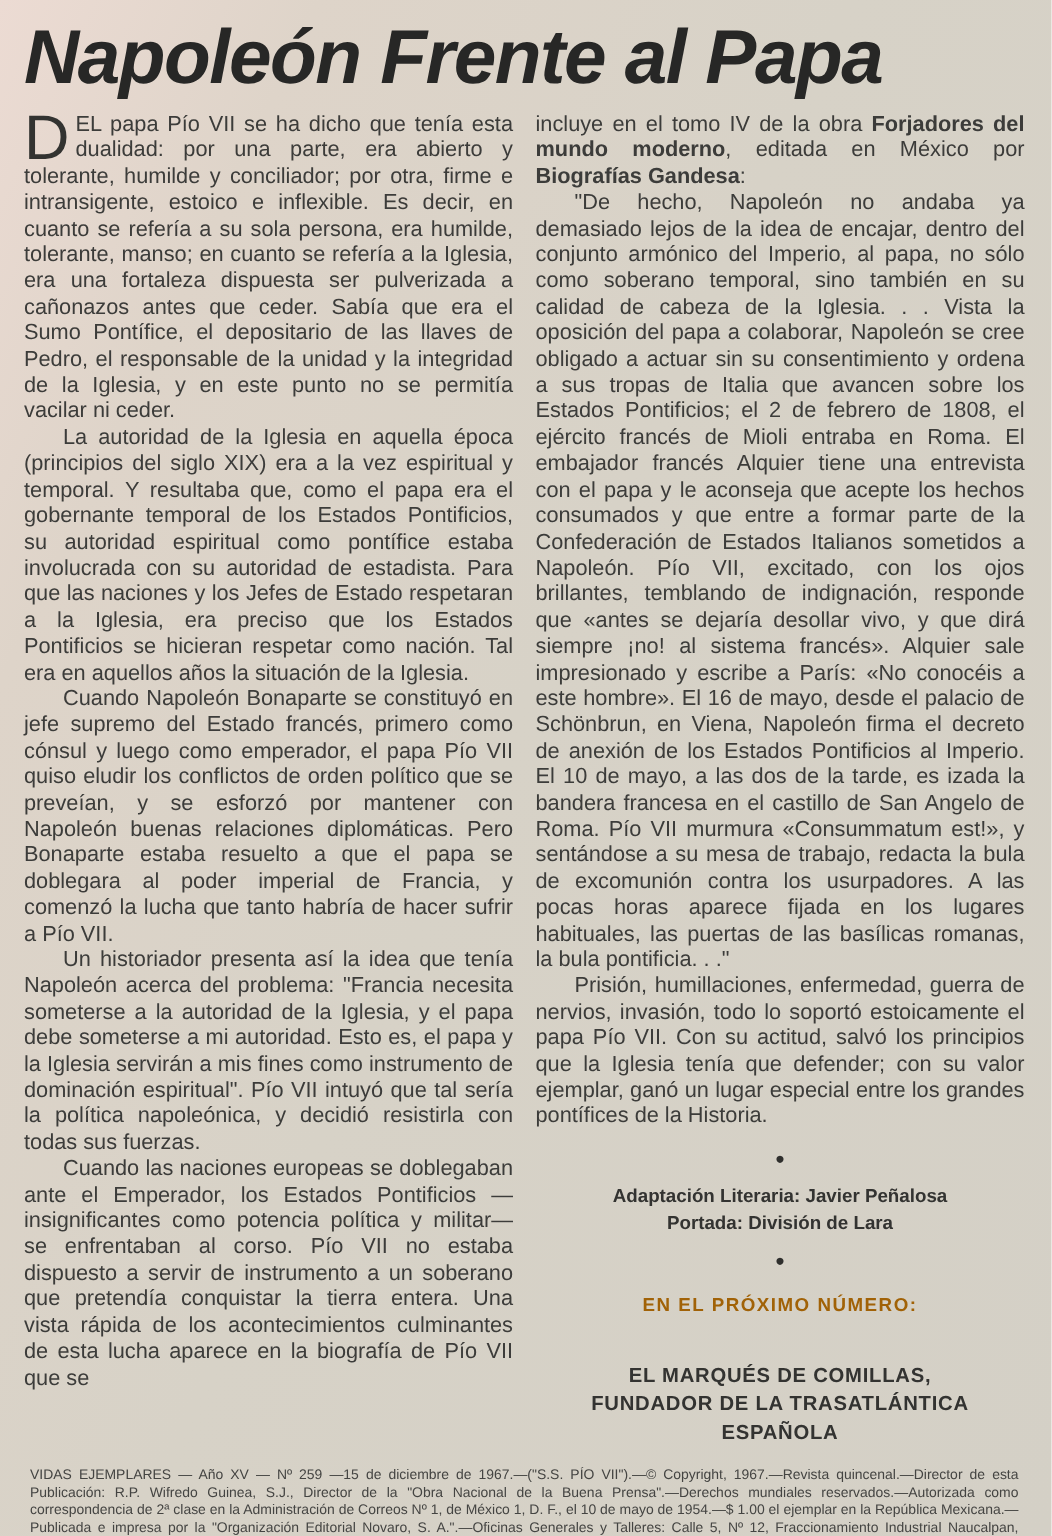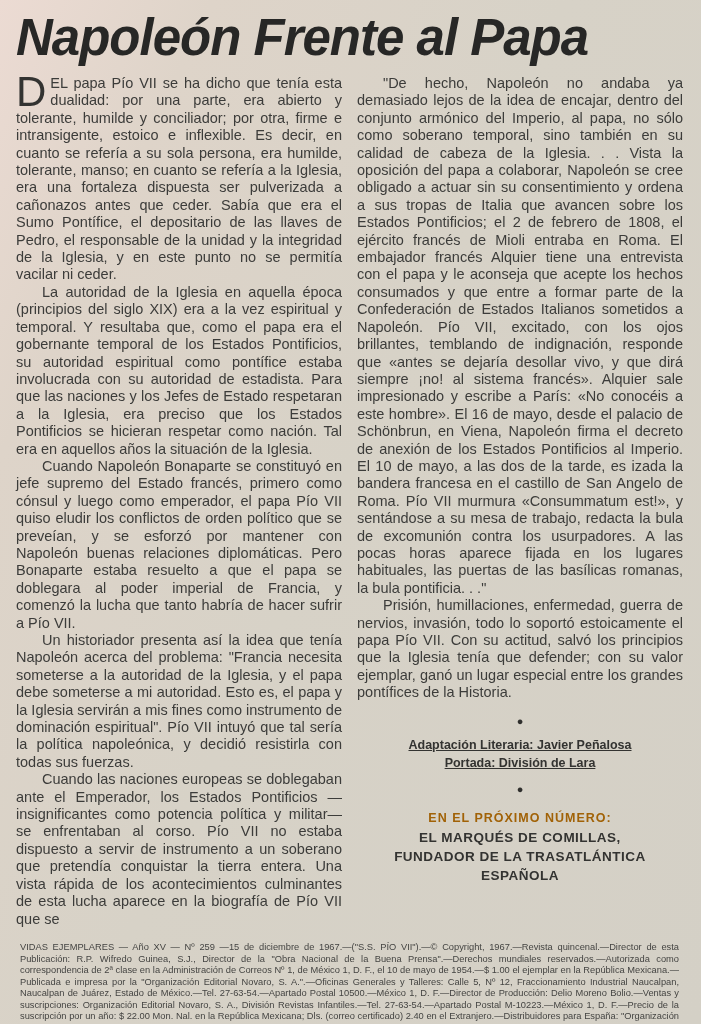--- a/index.html
+++ b/index.html
@@ -57,35 +57,34 @@
     font-size: 11px;
     line-height: 14px;
     color: #2f2f2d;
     margin: 10px 0 8px 0;
   }
   .credit-line {
     font-weight: bold;
     font-size: 12.5px;
     line-height: 18px;
     color: #333331;
-    text-decoration: underline;
   }
   .next-label {
     font-weight: bold;
     font-size: 12.5px;
     letter-spacing: 1px;
     margin-top: 14px;
     color: #a16207;
   }
   .next-title {
     font-weight: bold;
     font-size: 13.5px;
     line-height: 19px;
     letter-spacing: 0.5px;
-    margin-top: 1px;
+    margin-top: 28px;
     padding: 0 20px;
     color: #333331;
   }
   .fineprint {
     margin-top: 14px;
     padding: 0 4px;
     font-size: 9.3px;
     line-height: 11.6px;
     text-align: justify;
     color: #444442;
@@ -102,20 +101,21 @@
 
     <div class="col">
       <p class="no-indent"><span class="dropcap">D</span><span>EL papa Pío VII se ha dicho que tenía esta dualidad: por una parte, era abierto y tolerante, humilde y conciliador; por otra, firme e intransigente, estoico e inflexible. Es decir, en cuanto se refería a su sola persona, era humilde, tolerante, manso; en cuanto se refería a la Iglesia, era una fortaleza dispuesta ser pulverizada a cañonazos antes que ceder. Sabía que era el Sumo Pontífice, el depositario de las llaves de Pedro, el responsable de la unidad y la integridad de la Iglesia, y en este punto no se permitía vacilar ni ceder.</span></p>
       <p>La autoridad de la Iglesia en aquella época (principios del siglo XIX) era a la vez espiritual y temporal. Y resultaba que, como el papa era el gobernante temporal de los Estados Pontificios, su autoridad espiritual como pontífice estaba involucrada con su autoridad de estadista. Para que las naciones y los Jefes de Estado respetaran a la Iglesia, era preciso que los Estados Pontificios se hicieran respetar como nación. Tal era en aquellos años la situación de la Iglesia.</p>
       <p>Cuando Napoleón Bonaparte se constituyó en jefe supremo del Estado francés, primero como cónsul y luego como emperador, el papa Pío VII quiso eludir los conflictos de orden político que se preveían, y se esforzó por mantener con Napoleón buenas relaciones diplomáticas. Pero Bonaparte estaba resuelto a que el papa se doblegara al poder imperial de Francia, y comenzó la lucha que tanto habría de hacer sufrir a Pío VII.</p>
       <p>Un historiador presenta así la idea que tenía Napoleón acerca del problema: "Francia necesita someterse a la autoridad de la Iglesia, y el papa debe someterse a mi autoridad. Esto es, el papa y la Iglesia servirán a mis fines como instrumento de dominación espiritual". Pío VII intuyó que tal sería la política napoleónica, y decidió resistirla con todas sus fuerzas.</p>
       <p>Cuando las naciones europeas se doblegaban ante el Emperador, los Estados Pontificios —insignificantes como potencia política y militar— se enfrentaban al corso. Pío VII no estaba dispuesto a servir de instrumento a un soberano que pretendía conquistar la tierra entera. Una vista rápida de los acontecimientos culminantes de esta lucha aparece en la biografía de Pío VII que se</p>
     </div>
 
     <div class="col">
+      <p class="no-indent"><span>incluye en el tomo IV de la obra </span><span class="bold">Forjadores del mundo moderno</span><span>, editada en México por </span><span class="bold">Biografías Gandesa</span><span>:</span></p>
       <p>"De hecho, Napoleón no andaba ya demasiado lejos de la idea de encajar, dentro del conjunto armónico del Imperio, al papa, no sólo como soberano temporal, sino también en su calidad de cabeza de la Iglesia. . .  Vista la oposición del papa a colaborar, Napoleón se cree obligado a actuar sin su consentimiento y ordena a sus tropas de Italia que avancen sobre los Estados Pontificios; el 2 de febrero de 1808, el ejército francés de Mioli entraba en Roma. El embajador francés Alquier tiene una entrevista con el papa y le aconseja que acepte los hechos consumados y que entre a formar parte de la Confederación de Estados Italianos sometidos a Napoleón. Pío VII, excitado, con los ojos brillantes, temblando de indignación, responde que «antes se dejaría desollar vivo, y que dirá siempre ¡no! al sistema francés». Alquier sale impresionado y escribe a París: «No conocéis a este hombre». El 16 de mayo, desde el palacio de Schönbrun, en Viena, Napoleón firma el decreto de anexión de los Estados Pontificios al Imperio. El 10 de mayo, a las dos de la tarde, es izada la bandera francesa en el castillo de San Angelo de Roma. Pío VII murmura «Consummatum est!», y sentándose a su mesa de trabajo, redacta la bula de excomunión contra los usurpadores. A las pocas horas aparece fijada en los lugares habituales, las puertas de las basílicas romanas, la bula pontificia. . ."</p>
       <p>Prisión, humillaciones, enfermedad, guerra de nervios, invasión, todo lo soportó estoicamente el papa Pío VII. Con su actitud, salvó los principios que la Iglesia tenía que defender; con su valor ejemplar, ganó un lugar especial entre los grandes pontífices de la Historia.</p>
 
       <div class="credits">
         <div class="bullet">●</div>
         <div class="credit-line">Adaptación Literaria: Javier Peñalosa</div>
         <div class="credit-line">Portada: División de Lara</div>
         <div class="bullet">●</div>
         <div class="next-label">EN EL PRÓXIMO NÚMERO:</div>
         <div class="next-title">EL MARQUÉS DE COMILLAS, FUNDADOR DE LA TRASATLÁNTICA ESPAÑOLA</div>

